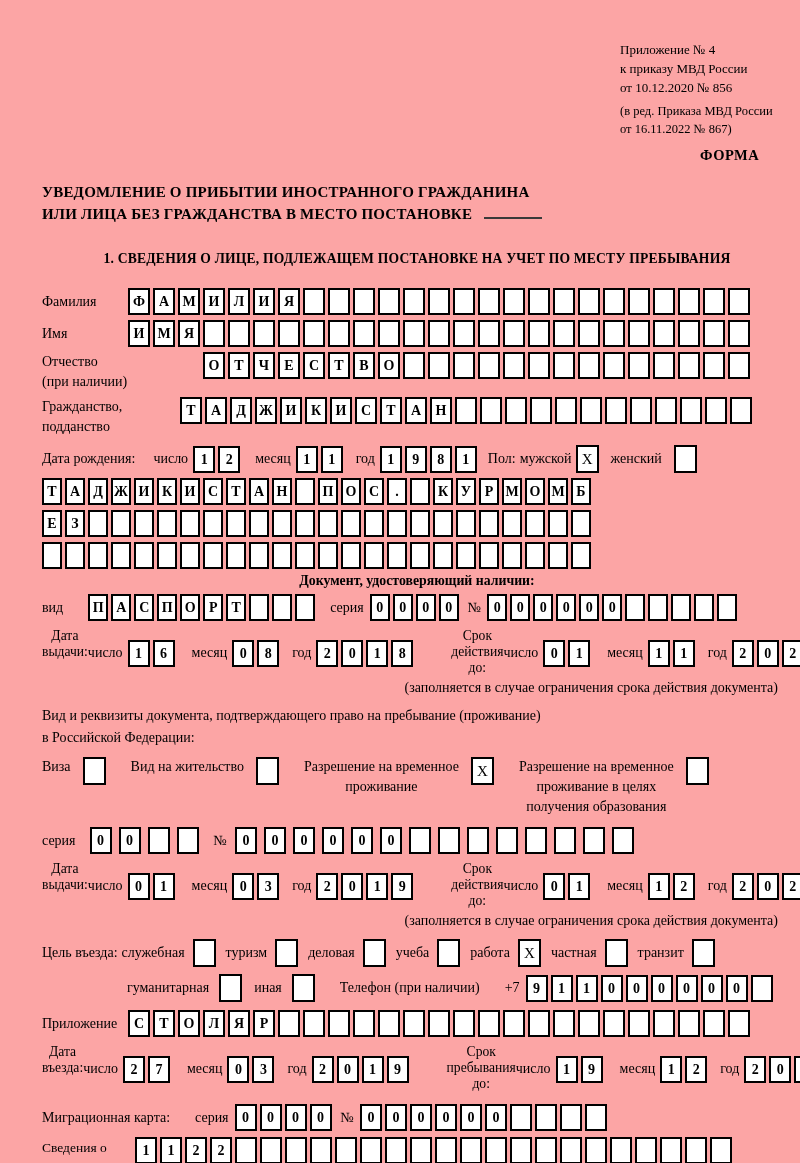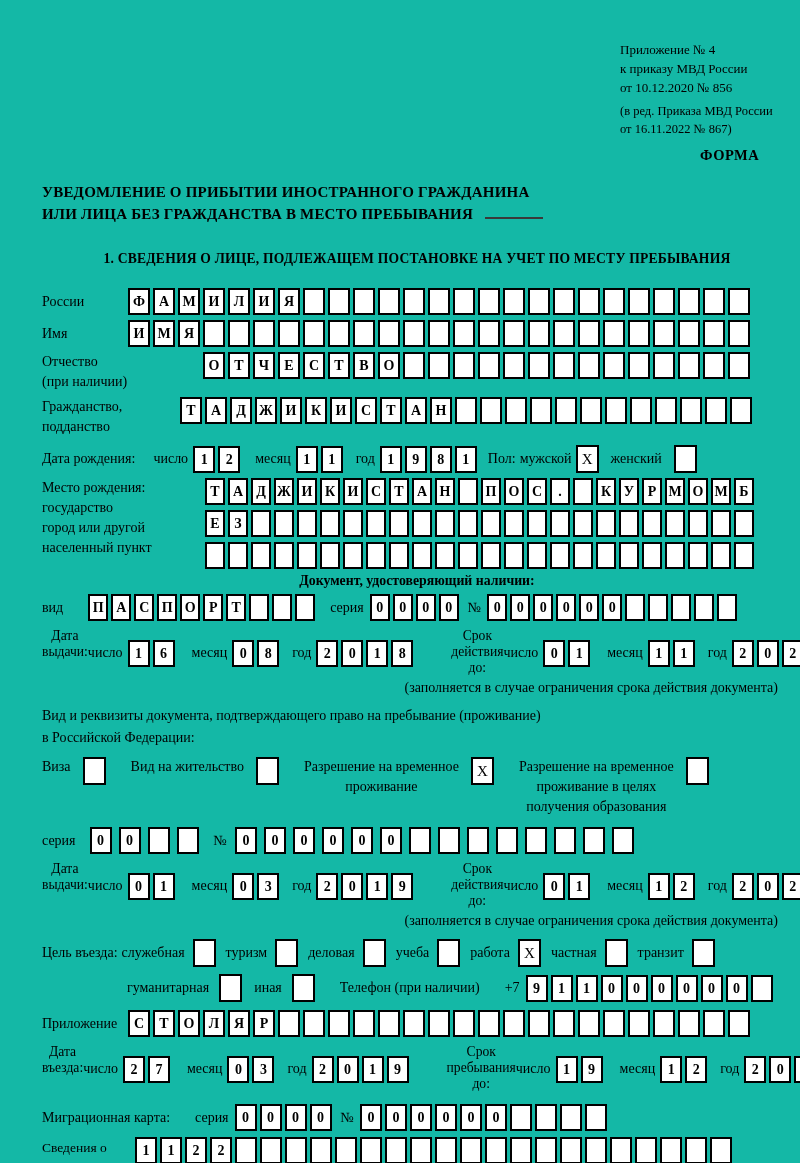--- a/index.html
+++ b/index.html
@@ -1,18 +1,18 @@
 <!DOCTYPE html>
 <html><head>
 <meta charset="utf-8">
 <style>
   html,body { margin:0; padding:0; background:#ffffff; }
   .page {
     position:relative; width:800px; height:1163px; box-sizing:border-box;
-    padding:38px 8px 14px 42px; background:#14b8a6; color:#000;
+    padding:38px 8px 14px 42px; background:#fca5a5; color:#000;
     font-family:"Liberation Serif", serif; font-size:14px; overflow:hidden;
   }
   .appendix { position:absolute; left:620px; top:40px; font-size:13px; line-height:19px; }
   .edition  { margin-top:5px; font-size:12.5px; line-height:18px; }
   .forma    { position:absolute; left:700px; top:147px; font-weight:bold; font-size:14.5px; letter-spacing:0.5px; }
   .title    { margin-top:143px; text-align:left; font-weight:bold; font-size:15px; line-height:22px; letter-spacing:0.2px; }
   .blank-underline { display:inline-block; width:58px; height:12px; border-bottom:2px solid #3a3a3a; margin-left:12px; }
   .sec-heading { margin-top:26px; text-align:center; font-weight:bold; font-size:13.6px; letter-spacing:0.2px; }
 
   .frow { display:flex; align-items:flex-start; margin-top:5px; }
@@ -72,28 +72,28 @@
     <div class="edition">
       <div>(в ред. Приказа МВД России</div>
       <div>от 16.11.2022 № 867)</div>
     </div>
   </div>
   <div class="forma">ФОРМА</div>
 
   <div class="title">
     <div>УВЕДОМЛЕНИЕ О ПРИБЫТИИ ИНОСТРАННОГО ГРАЖДАНИНА</div>
     <div>
-      <span>ИЛИ ЛИЦА БЕЗ ГРАЖДАНСТВА В МЕСТО ПРЕБЫВАНИЯ</span><span class="blank-underline"></span>
+      <span>ИЛИ ЛИЦА БЕЗ ГРАЖДАНСТВА В МЕСТО ПОСТАНОВКЕ</span><span class="blank-underline"></span>
     </div>
   </div>
 
   <div class="sec-heading">1. СВЕДЕНИЯ О ЛИЦЕ, ПОДЛЕЖАЩЕМ ПОСТАНОВКЕ НА УЧЕТ ПО МЕСТУ ПРЕБЫВАНИЯ</div>
 
   <div class="frow aic mt22">
-    <span class="lbl w86">России</span>
+    <span class="lbl w86">Фамилия</span>
     <span class="cells">
         <span class="cell">Ф</span>
         <span class="cell">А</span>
         <span class="cell">М</span>
         <span class="cell">И</span>
         <span class="cell">Л</span>
         <span class="cell">И</span>
         <span class="cell">Я</span>
         <span class="cell"></span>
         <span class="cell"></span>
@@ -230,26 +230,20 @@
         <span class="cell">1</span>
       </span>
     <span class="ml8">Пол:</span>
     <span class="ml4">мужской</span>
     <span class="cb ml4">X</span>
     <span class="ml12">женский</span>
     <span class="cb ml12"></span>
   </div>
 
   <div class="frow">
-    <span class="lbl2 w163">
-      <div>Место рождения:</div>
-      <div>государство</div>
-      <div>город или другой</div>
-      <div>населенный пункт</div>
-    </span>
     <span>
       <div class="cells tight">
           <span class="cell">Т</span>
           <span class="cell">А</span>
           <span class="cell">Д</span>
           <span class="cell">Ж</span>
           <span class="cell">И</span>
           <span class="cell">К</span>
           <span class="cell">И</span>
           <span class="cell">С</span>

